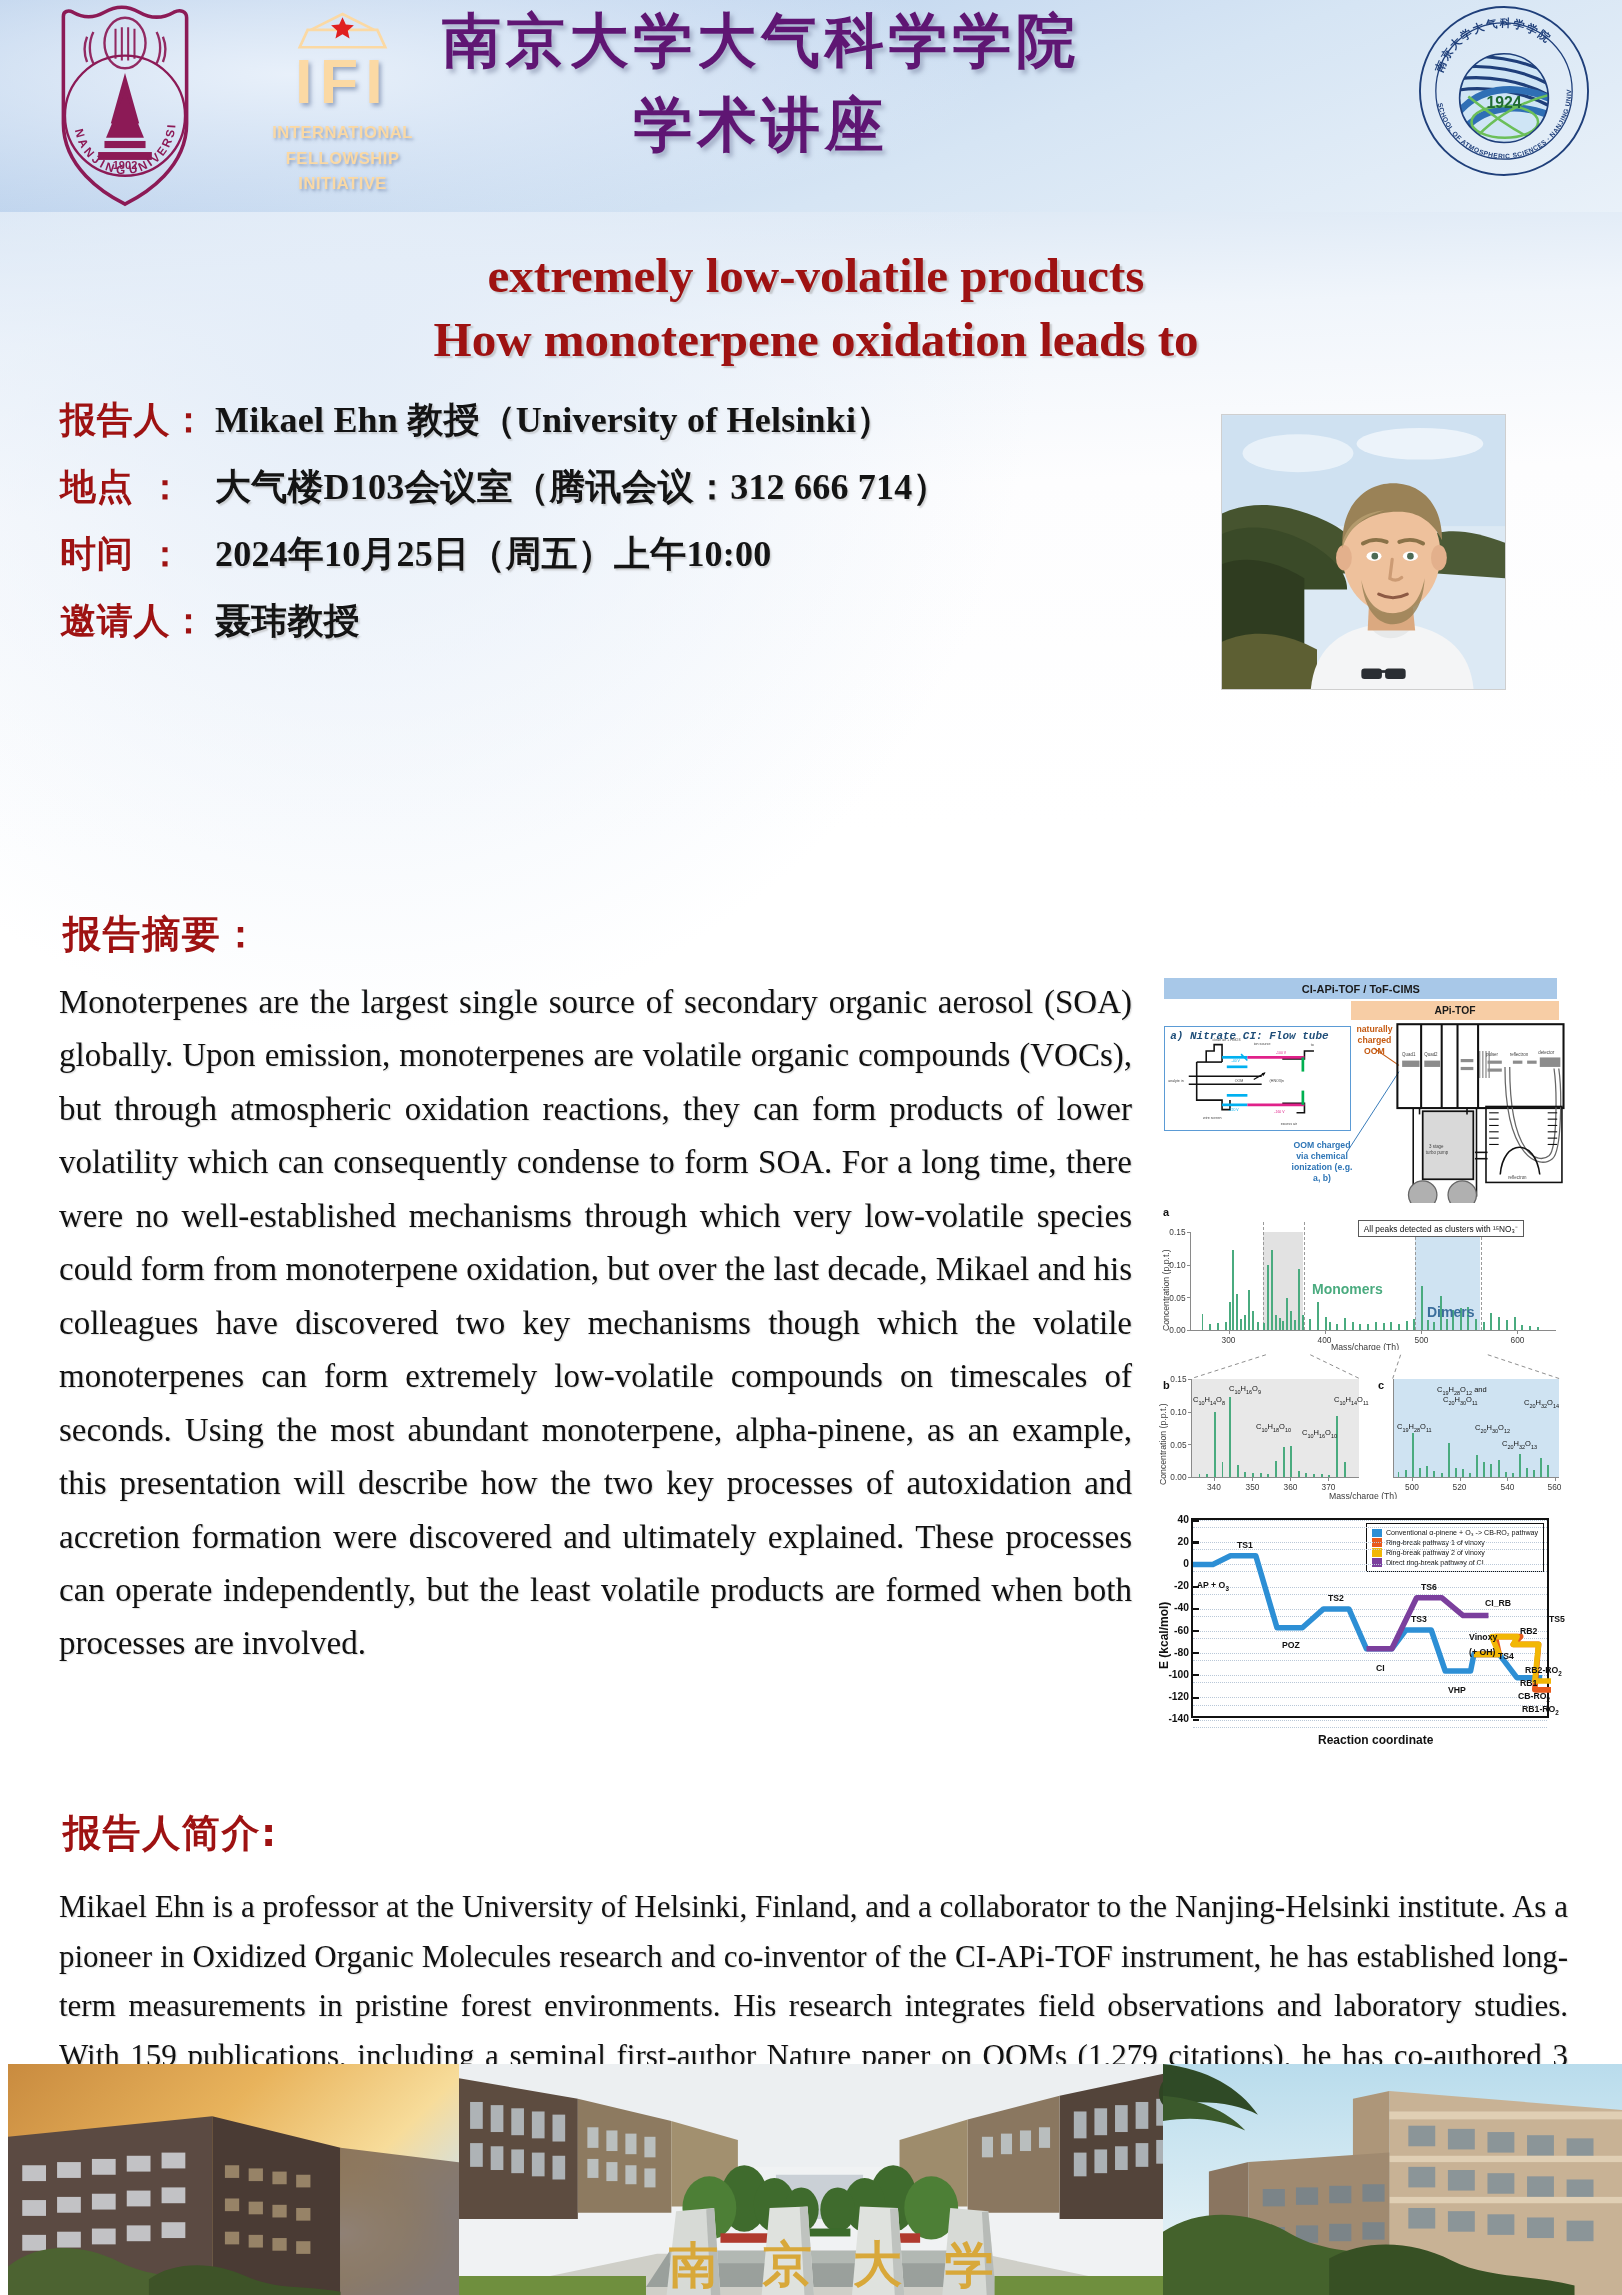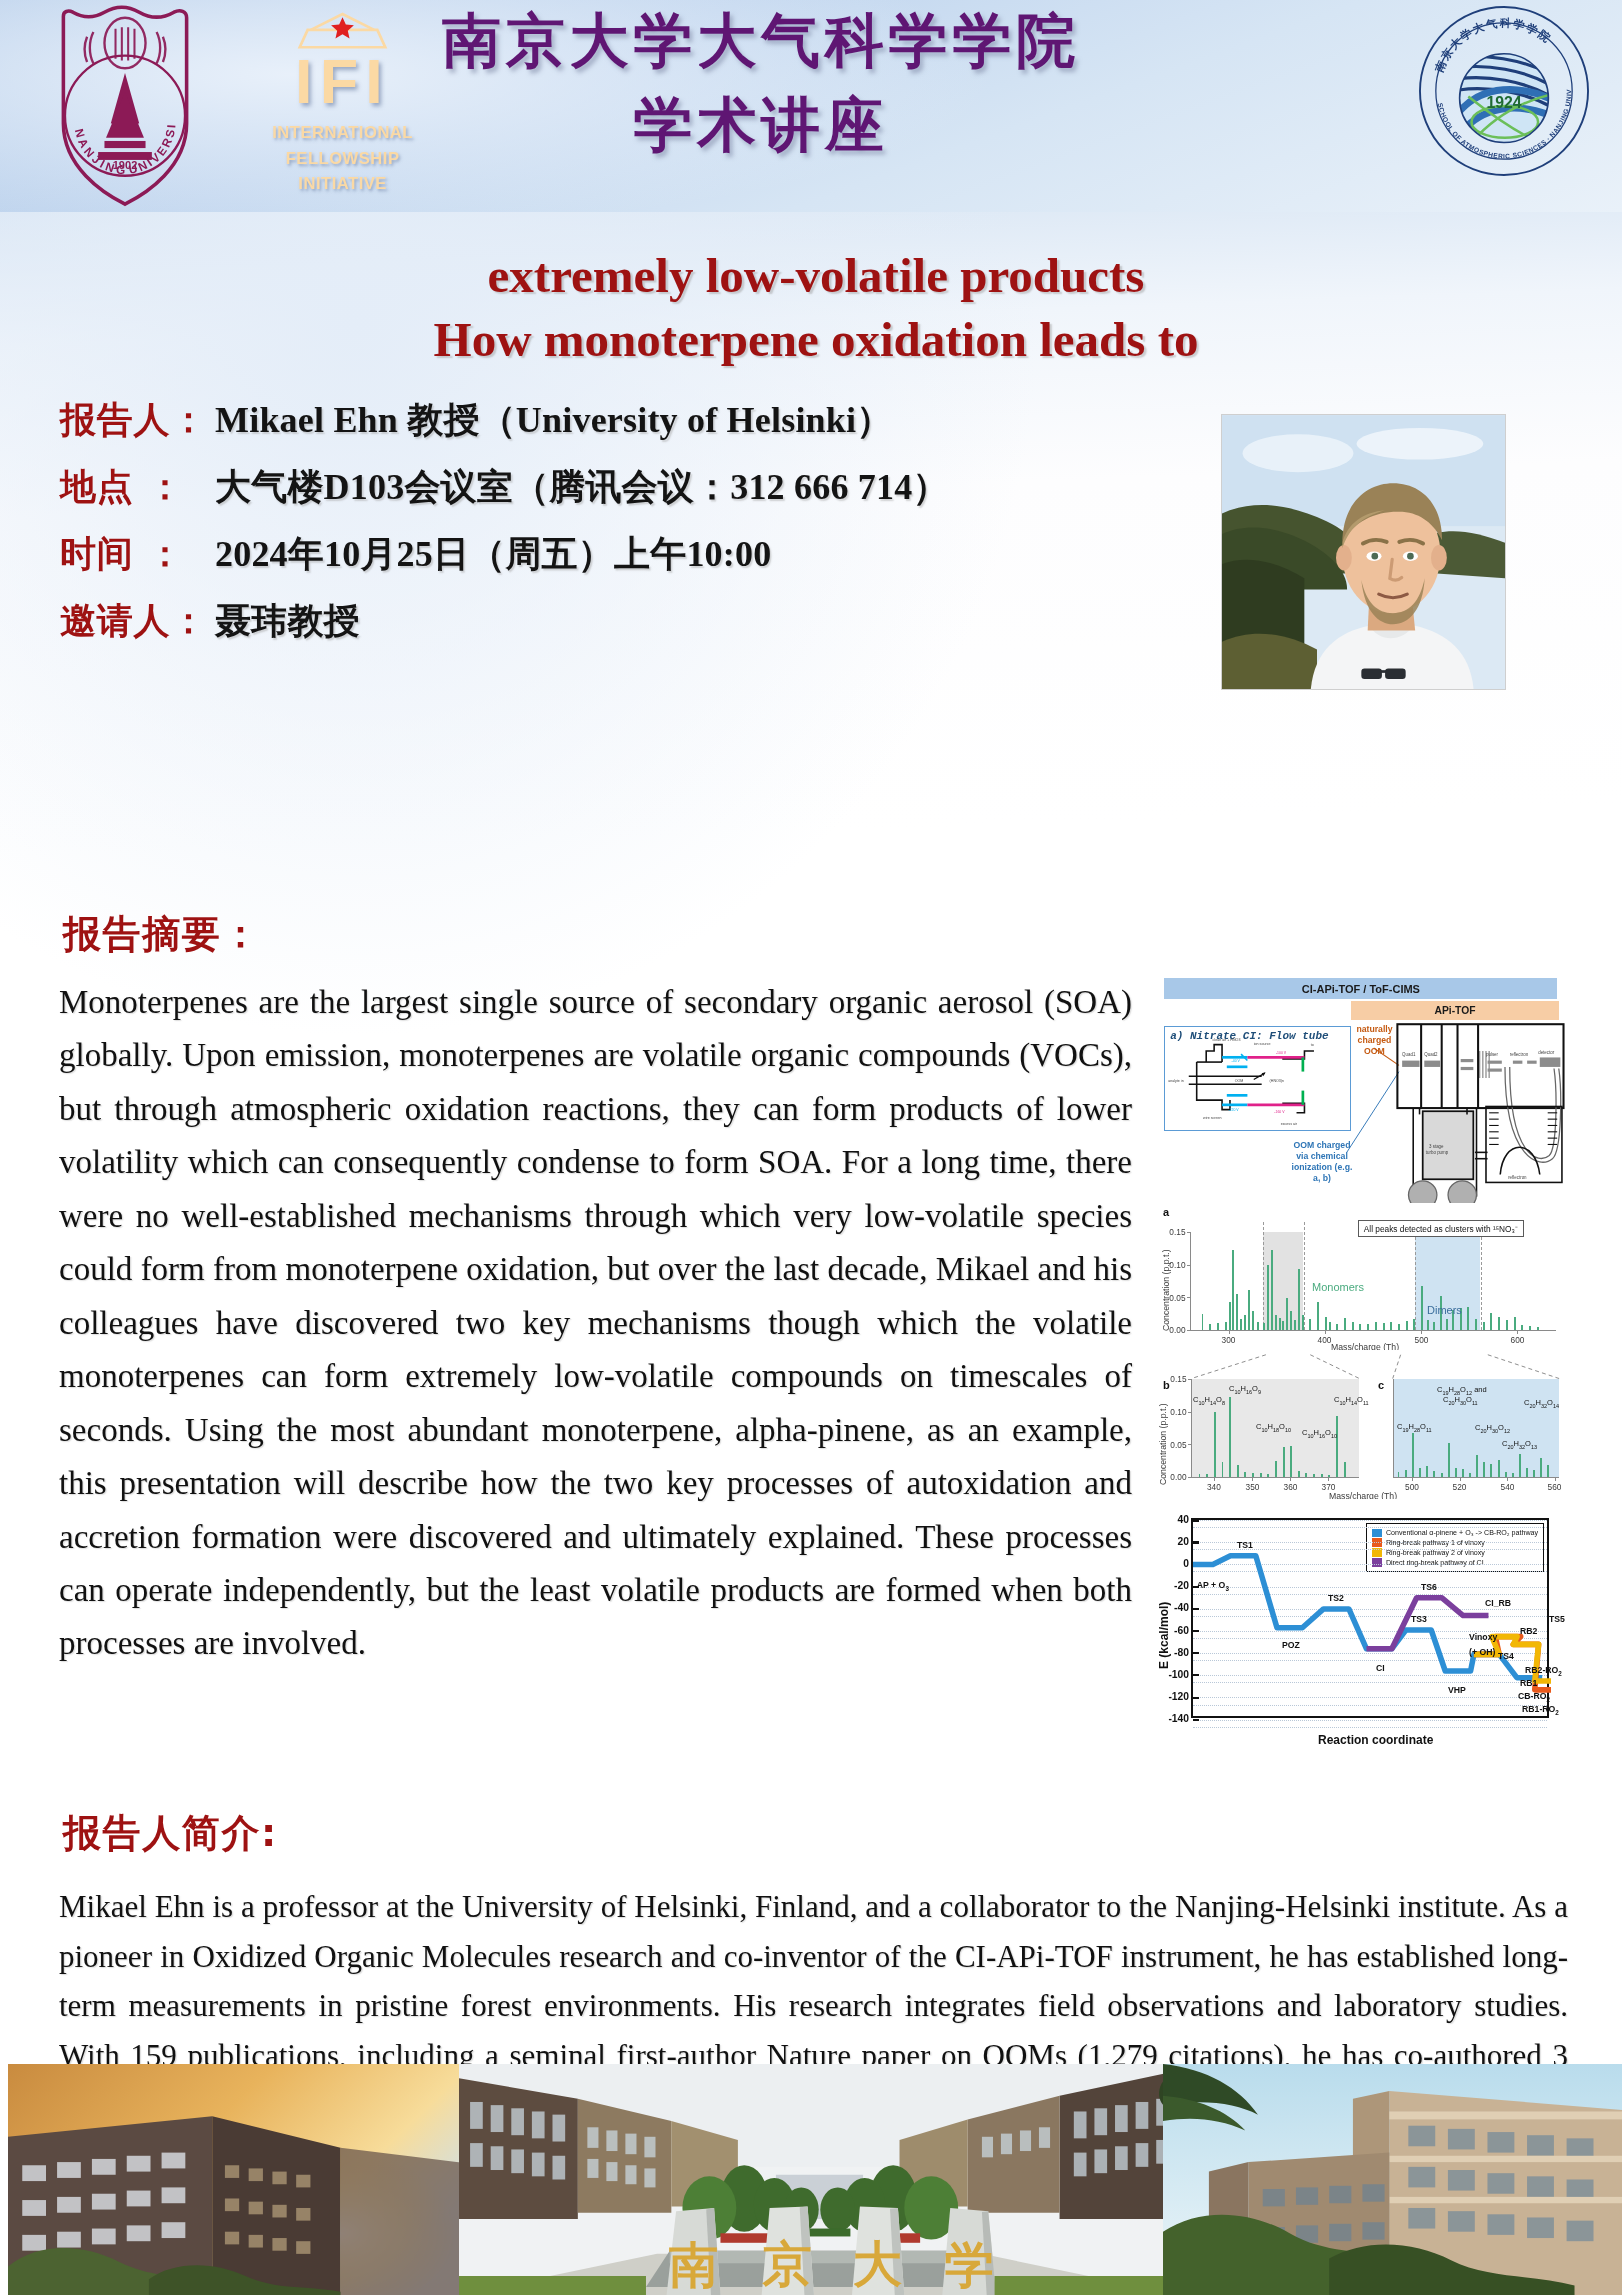--- a/index.html
+++ b/index.html
@@ -176,21 +176,21 @@
   .axis-title.vert { transform:rotate(-90deg); transform-origin:left top; }
   .bar { position:absolute; background:#4aab7f; bottom:0; }
   .dash-v { position:absolute; border-left:1.6px dashed #9a9a9a; }
   .callout-box {
     position:absolute; border:1px solid #5a5a5a; background:#fff;
     font-family:"Liberation Sans", sans-serif; font-size:8.3px; color:#111;
     padding:1.6px 4.8px; white-space:nowrap;
   }
   .region-lbl {
     position:absolute; font-family:"Liberation Sans", sans-serif;
-    font-weight:normal; font-size:11px; white-space:nowrap;
+    font-weight:bold; font-size:14px; white-space:nowrap;
   }
 
   
   .bc { position:relative; width:428px; height:149px; background:#fff; }
   .formula {
     position:absolute; font-family:"Liberation Sans", sans-serif;
     font-size:7.5px; color:#111; white-space:nowrap; line-height:1.15;
   }
   .formula sub { font-size:5.5px; }
 

